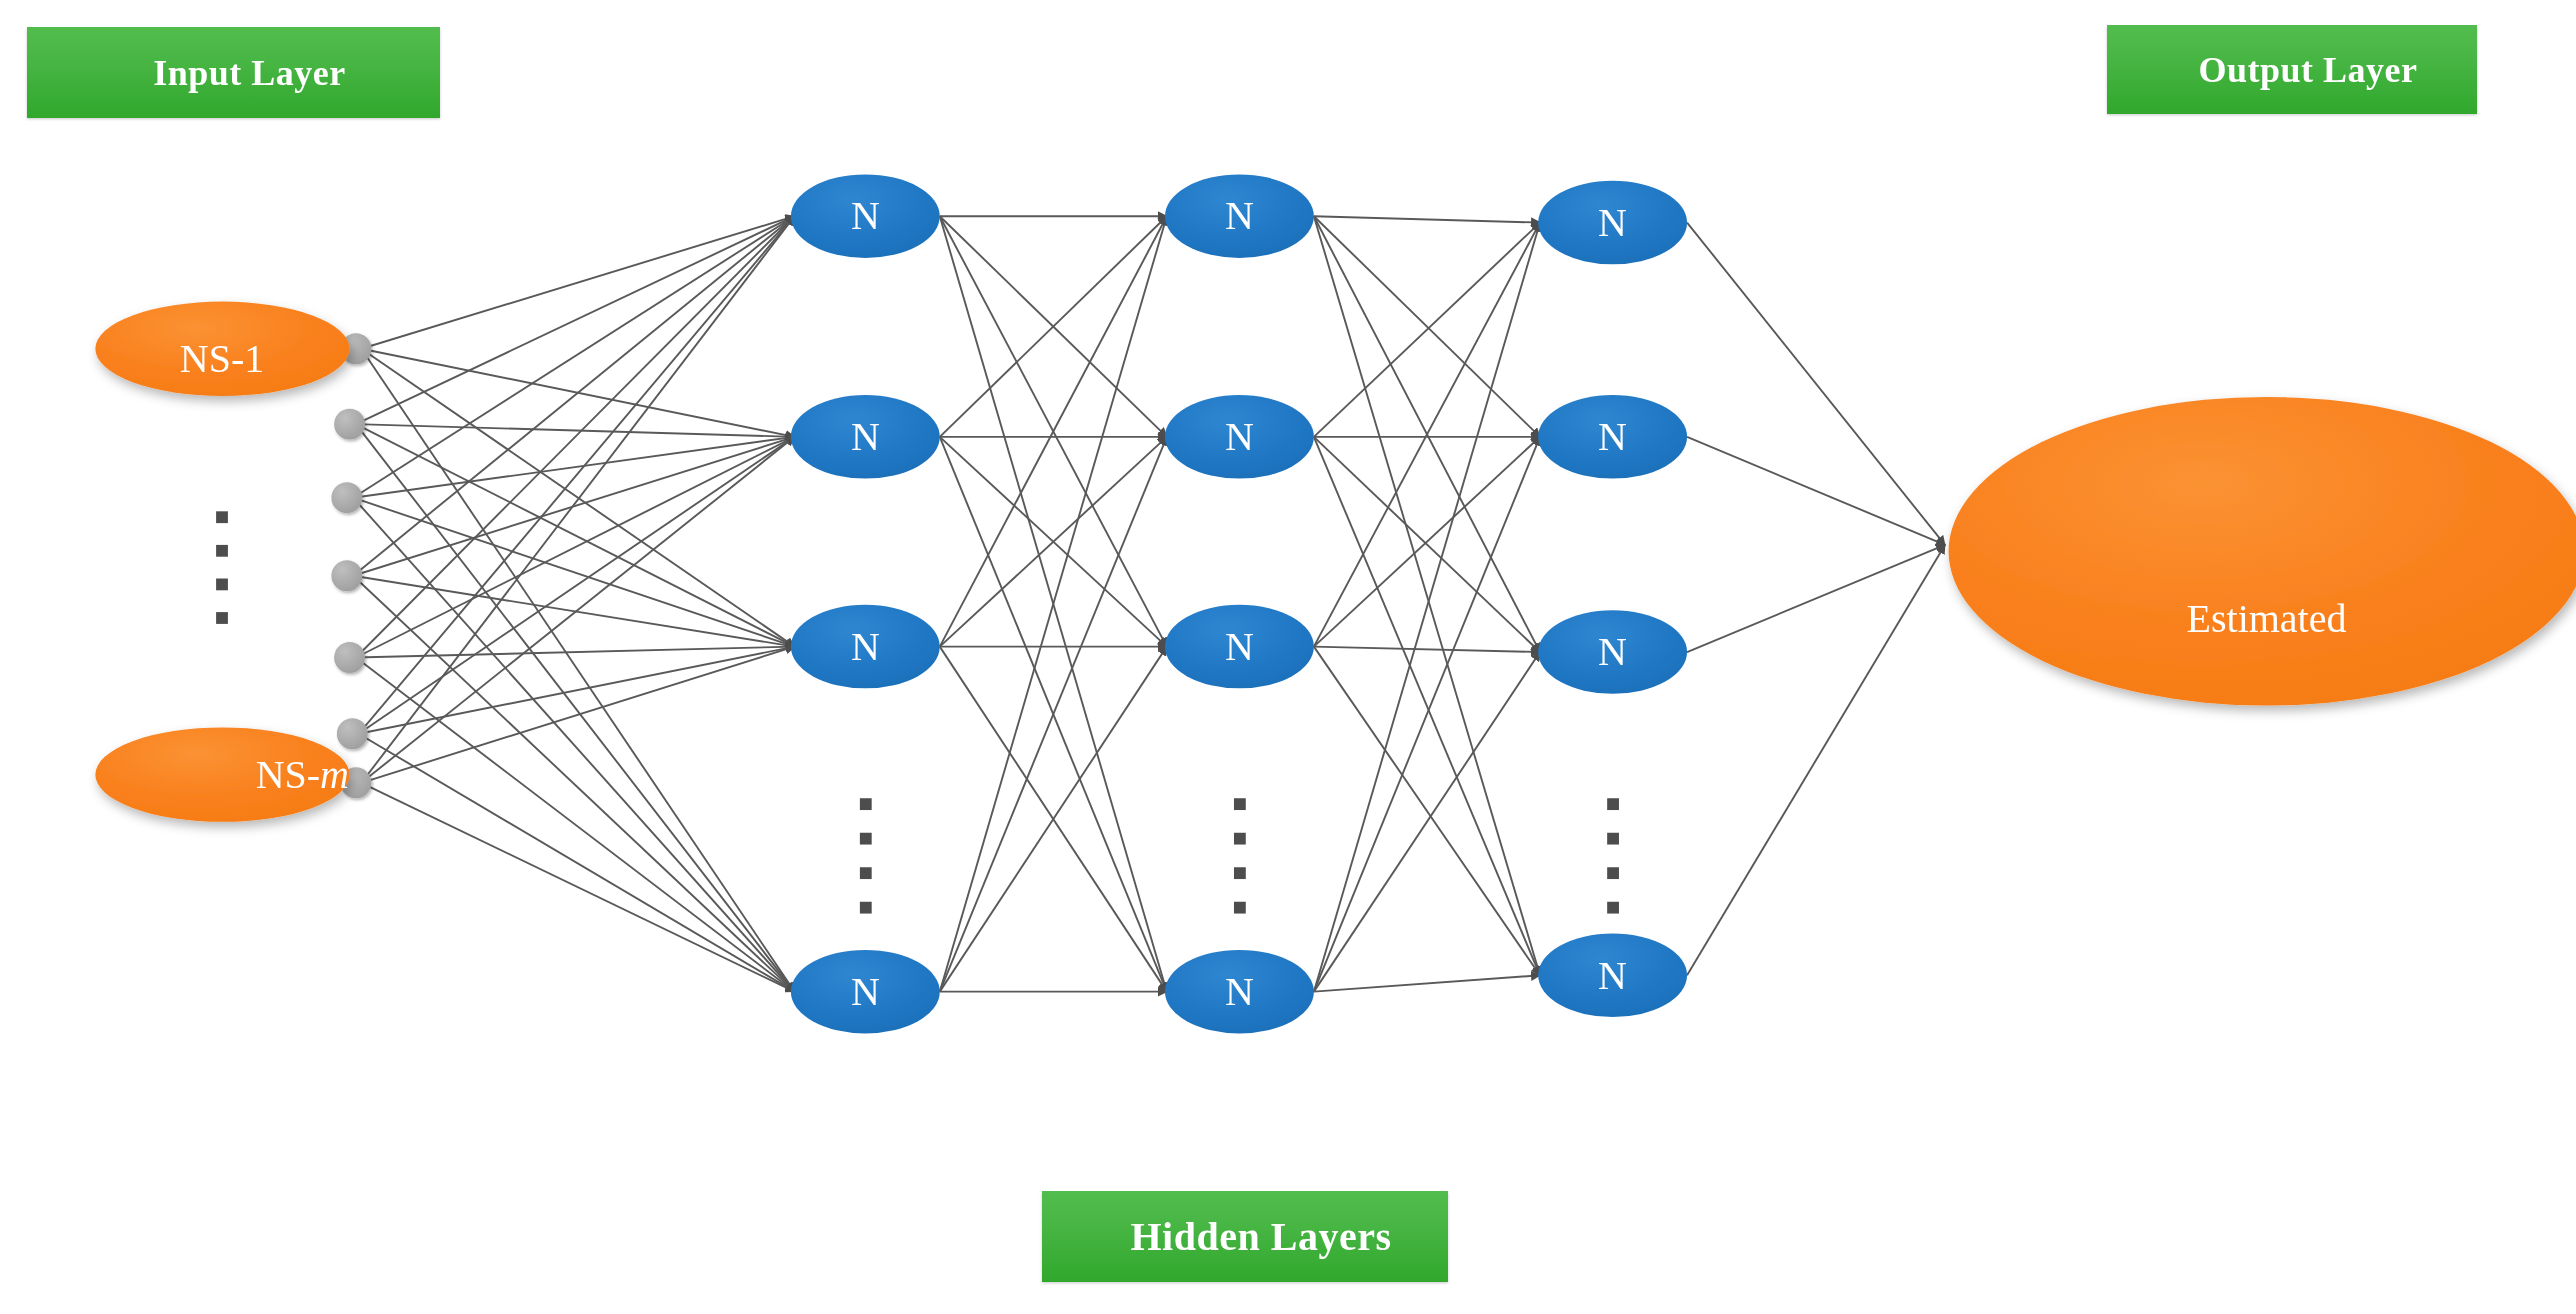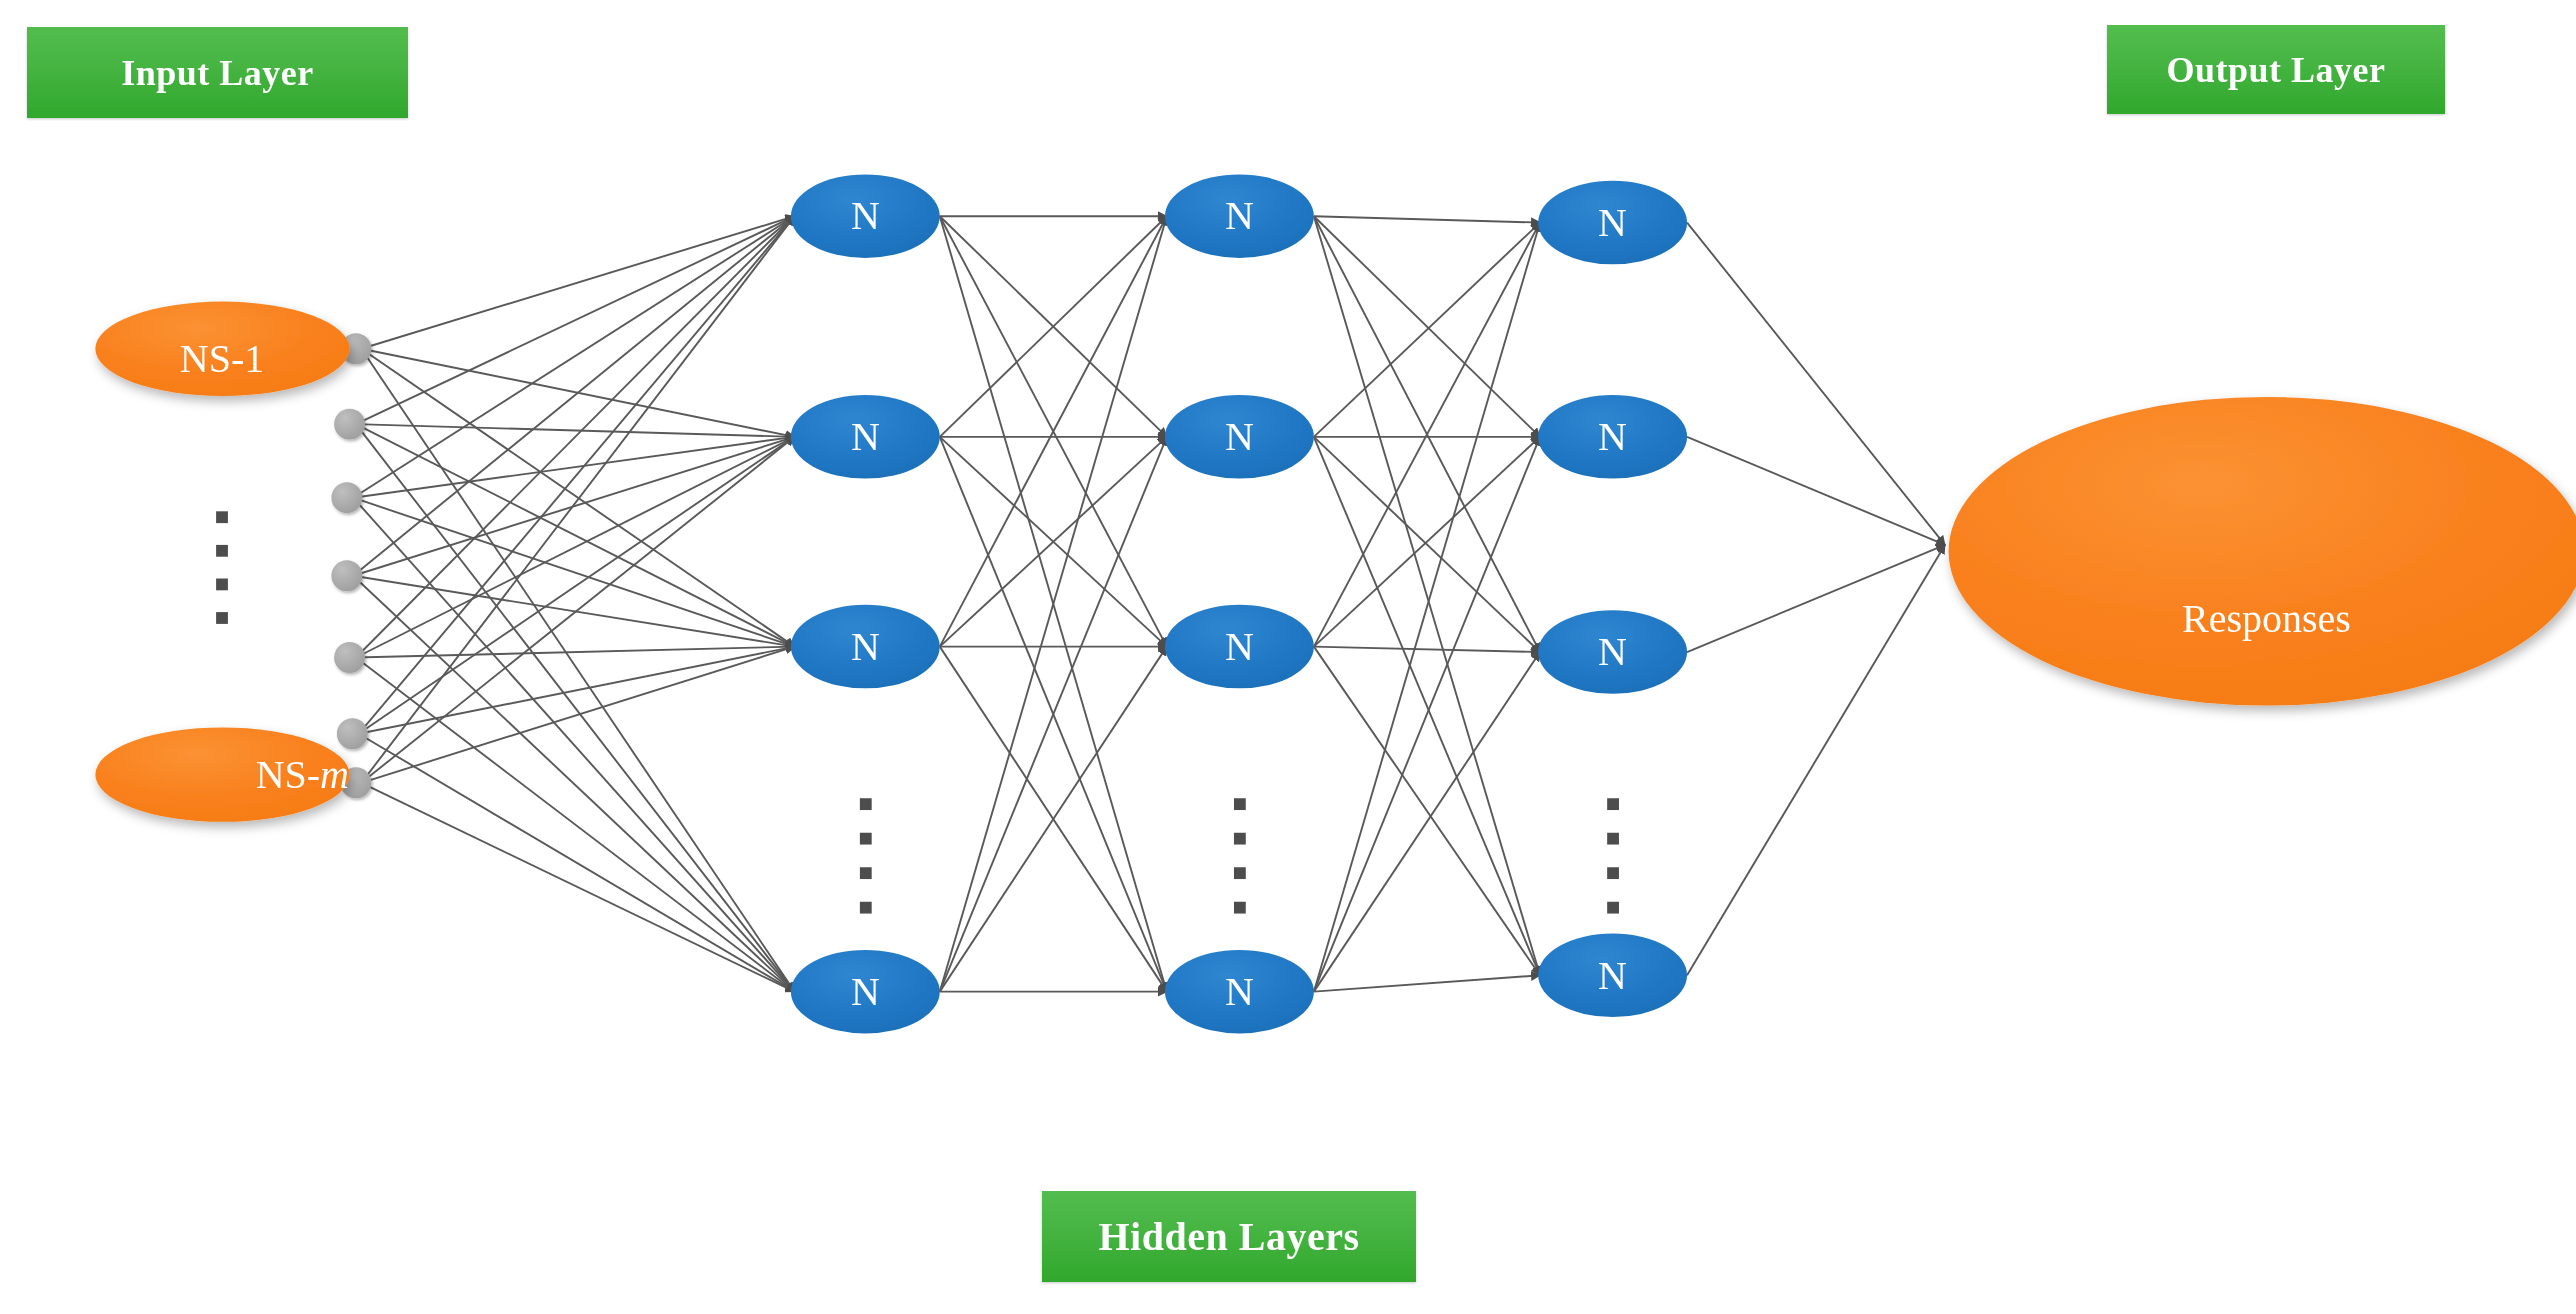--- a/index.html
+++ b/index.html
@@ -32,20 +32,21 @@
     position: absolute;
     display: flex;
     align-items: center;
     justify-content: center;
     color: #ffffff;
     font-weight: bold;
     font-family: "Liberation Serif", "DejaVu Serif", serif;
     letter-spacing: 0.5px;
     box-shadow: 0 1.8px 2.7px rgba(0,0,0,0.22);
     background: linear-gradient(to bottom, #52bd4e 0%, #45b441 45%, #30a82c 100%);
+    padding-left: 32px;
   }
   #label-input-layer  { left: 27px;   top: 27px;   width: 381px; height: 91px; font-size: 36px; }
   #label-output-layer { left: 2096px; top: 25.4px;   width: 338px; height: 89px;  font-size: 36px; margin-left: 11px; }
   #label-hidden-layers{ left: 1042px; top: 1191px; width: 374px; height: 91px; font-size: 40px; }
 
   
   .node-text {
     position: absolute;
     color: #ffffff;
     text-align: center;
@@ -265,17 +266,18 @@
   <div class="node-text hidden-n-text" style="left:1165px; top:413px; width:149px;">N</div>
   <div class="node-text hidden-n-text" style="left:1165px; top:623px; width:149px;">N</div>
   <div class="node-text hidden-n-text" style="left:1165px; top:968px; width:149px;">N</div>
 
   <div class="node-text hidden-n-text" style="left:1538px; top:199px; width:149px;">N</div>
   <div class="node-text hidden-n-text" style="left:1538px; top:413px; width:149px;">N</div>
   <div class="node-text hidden-n-text" style="left:1538px; top:628px; width:149px;">N</div>
   <div class="node-text hidden-n-text" style="left:1538px; top:952px; width:149px;">N</div>
 
   <div class="node-text out-text" style="left:1994px; top:501px; width:545px;">
+    <div>Estimated</div>
     <div>Responses</div>
   </div>
 
 </div>
 
 
 </body></html>

